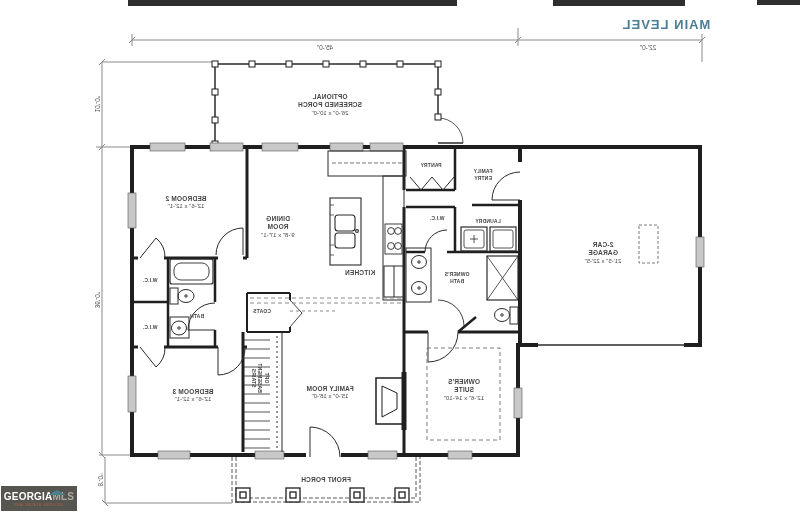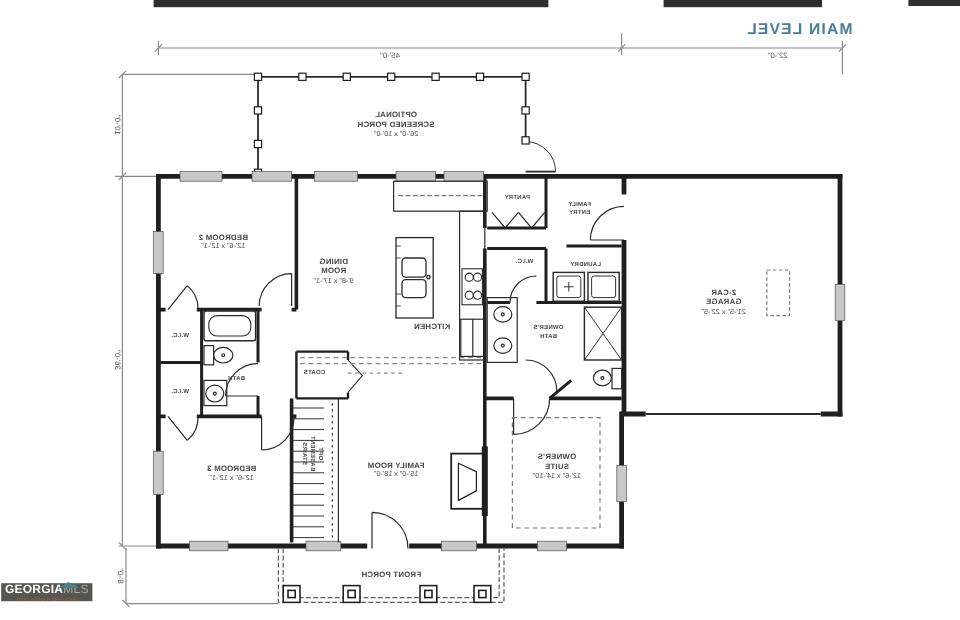--- a/index.html
+++ b/index.html
@@ -11,25 +11,25 @@
   .lbl .nm{font-size:6.5px;letter-spacing:.2px;font-weight:bold;color:#444;}
   .lbl .dm{font-size:6px;color:#4a4a4a;}
   .sm .nm{font-size:5px;}
   .dimlbl{position:absolute;transform:translate(-50%,-50%) scaleX(-1);
           font-size:6.5px;color:#555;white-space:nowrap;}
   .vert{transform:translate(-50%,-50%) scaleX(-1) rotate(-90deg);}
   .title{position:absolute;transform:translate(-50%,-50%) scaleX(-1);
          font-size:13px;font-weight:bold;letter-spacing:1px;white-space:nowrap;}
   .strip{position:absolute;height:6px;top:0;background:#2f2f2f;}
   
-  #logo{position:absolute;left:1px;top:486px;width:76px;height:15px;background:#57554f;
+  #logo{position:absolute;left:1px;top:486px;width:76px;height:25px;background:#57554f;
         display:flex;flex-direction:column;align-items:center;justify-content:center;}
   #logo .row{position:relative;display:flex;align-items:baseline;}
   #logo .g{color:#ffffff;font-weight:bold;font-size:10px;letter-spacing:.2px;}
-  #logo .m{color:#aaaaa2;font-weight:normal;font-size:10px;letter-spacing:.2px;position:relative;}
+  #logo .m{color:#aaaaa2;font-weight:bold;font-size:10px;letter-spacing:.2px;position:relative;}
   #logo .roof{position:absolute;right:8px;top:-1px;width:0;height:0;
         border-left:9px solid transparent;border-right:9px solid transparent;
         border-bottom:5px solid #49808c;}
   #logo .tag{font-size:3.5px;color:#b06048;letter-spacing:.4px;margin-top:1px;}
 </style>
 </head>
 <body>
 
 <div id="canvas">
 

